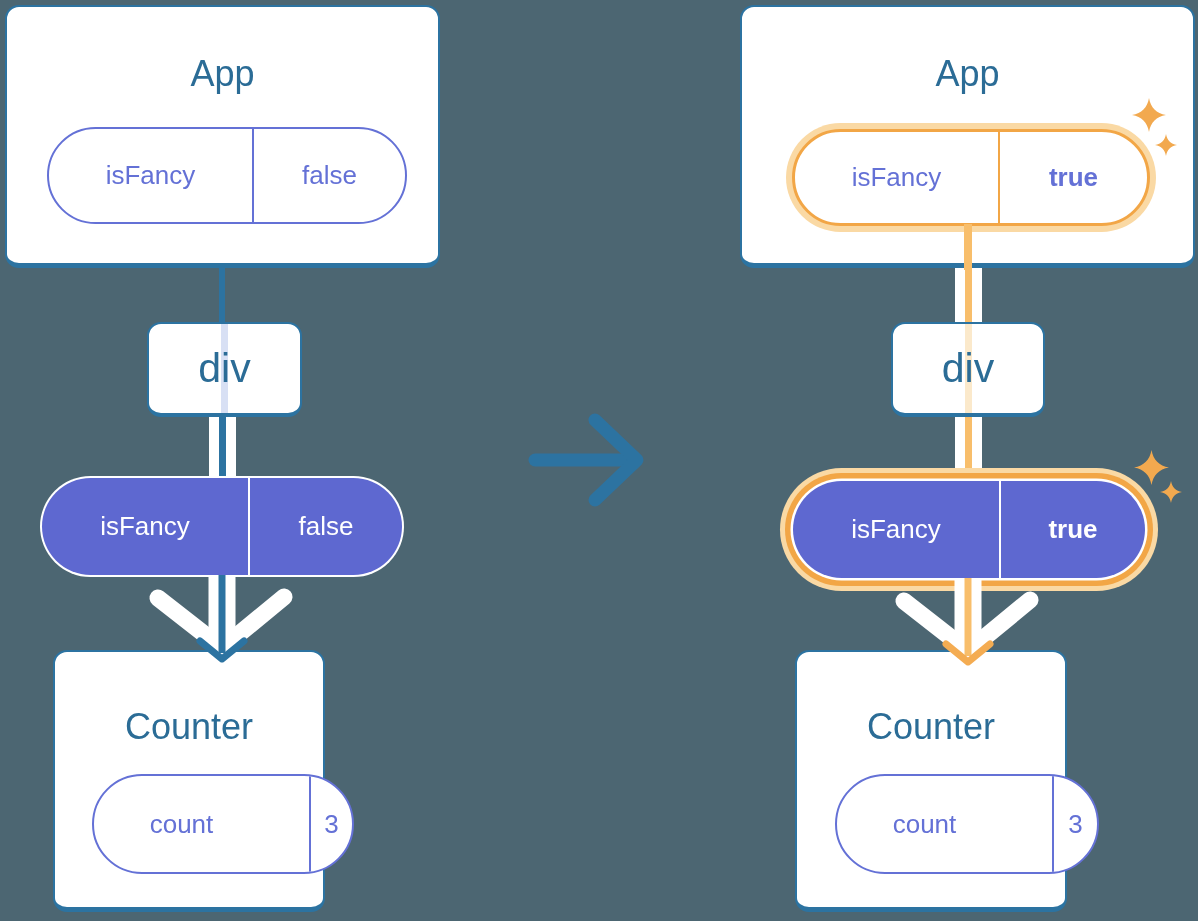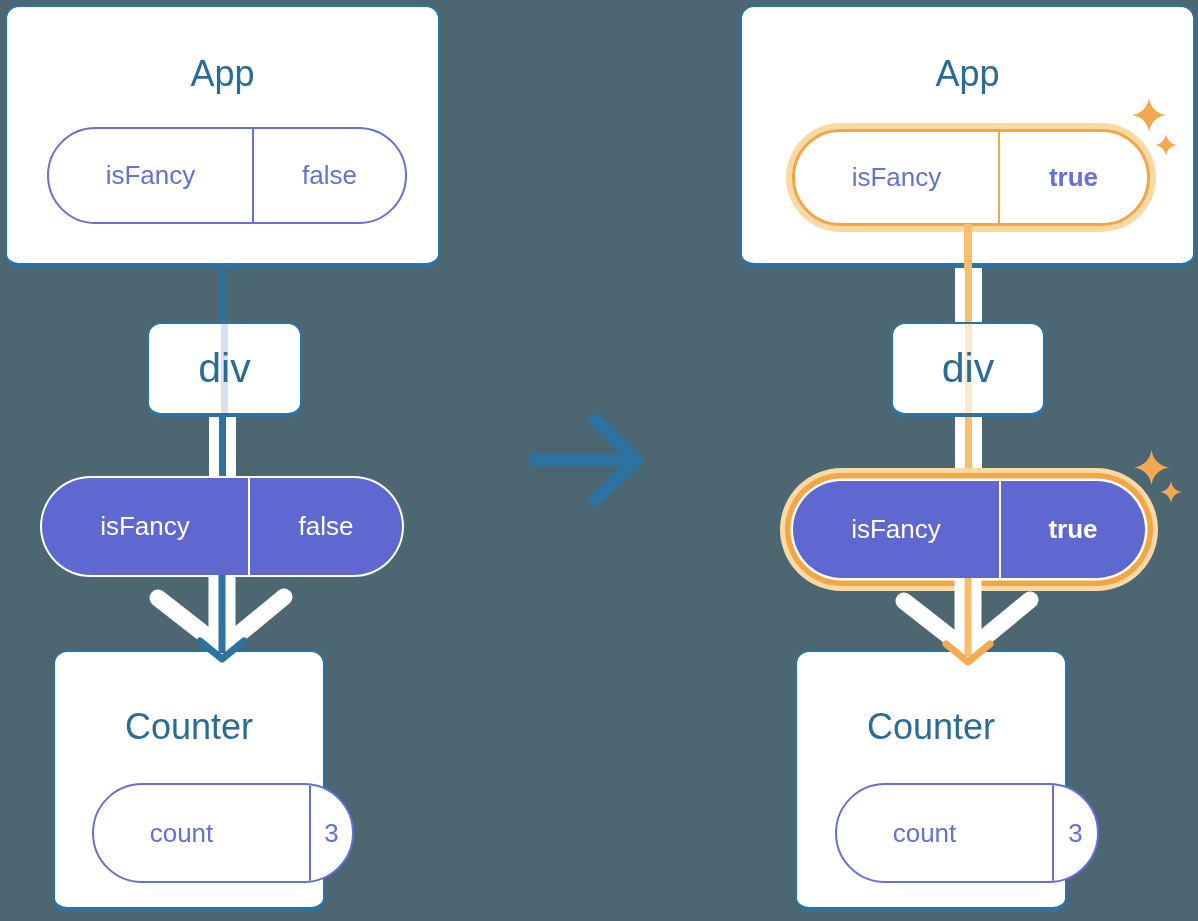--- a/index.html
+++ b/index.html
@@ -101,21 +101,21 @@
   .stub{position:absolute;width:8px;background:var(--orange-line);z-index:2;}
   .tree.right .stub{left:224px;top:219px;height:46px;}
 
   .arrow-svg{position:absolute;width:170px;height:95px;z-index:4;}
   .tree.left .arrow-svg{left:132px;top:570px;}
   .tree.right .arrow-svg{left:143px;top:573px;}
 
   .counter-card{width:272px;height:262px;}
   .tree.left .counter-card{left:48px;top:645px;}
   .tree.right .counter-card{left:55px;top:645px;}
-  .counter-pill{left:37px;top:131px;width:262px;height:100px;gap:40px;}
+  .counter-pill{left:37px;top:122px;width:262px;height:100px;gap:40px;}
   .tree.right .counter-pill{left:38px;width:264px;}
   .counter-pill .cell.k{width:175px;}
 
   .mid-arrow{position:absolute;left:520px;top:400px;width:140px;height:120px;z-index:5;}
 
   .sparkle{position:absolute;z-index:6;}
 </style>
 </head>
 <body>
 

